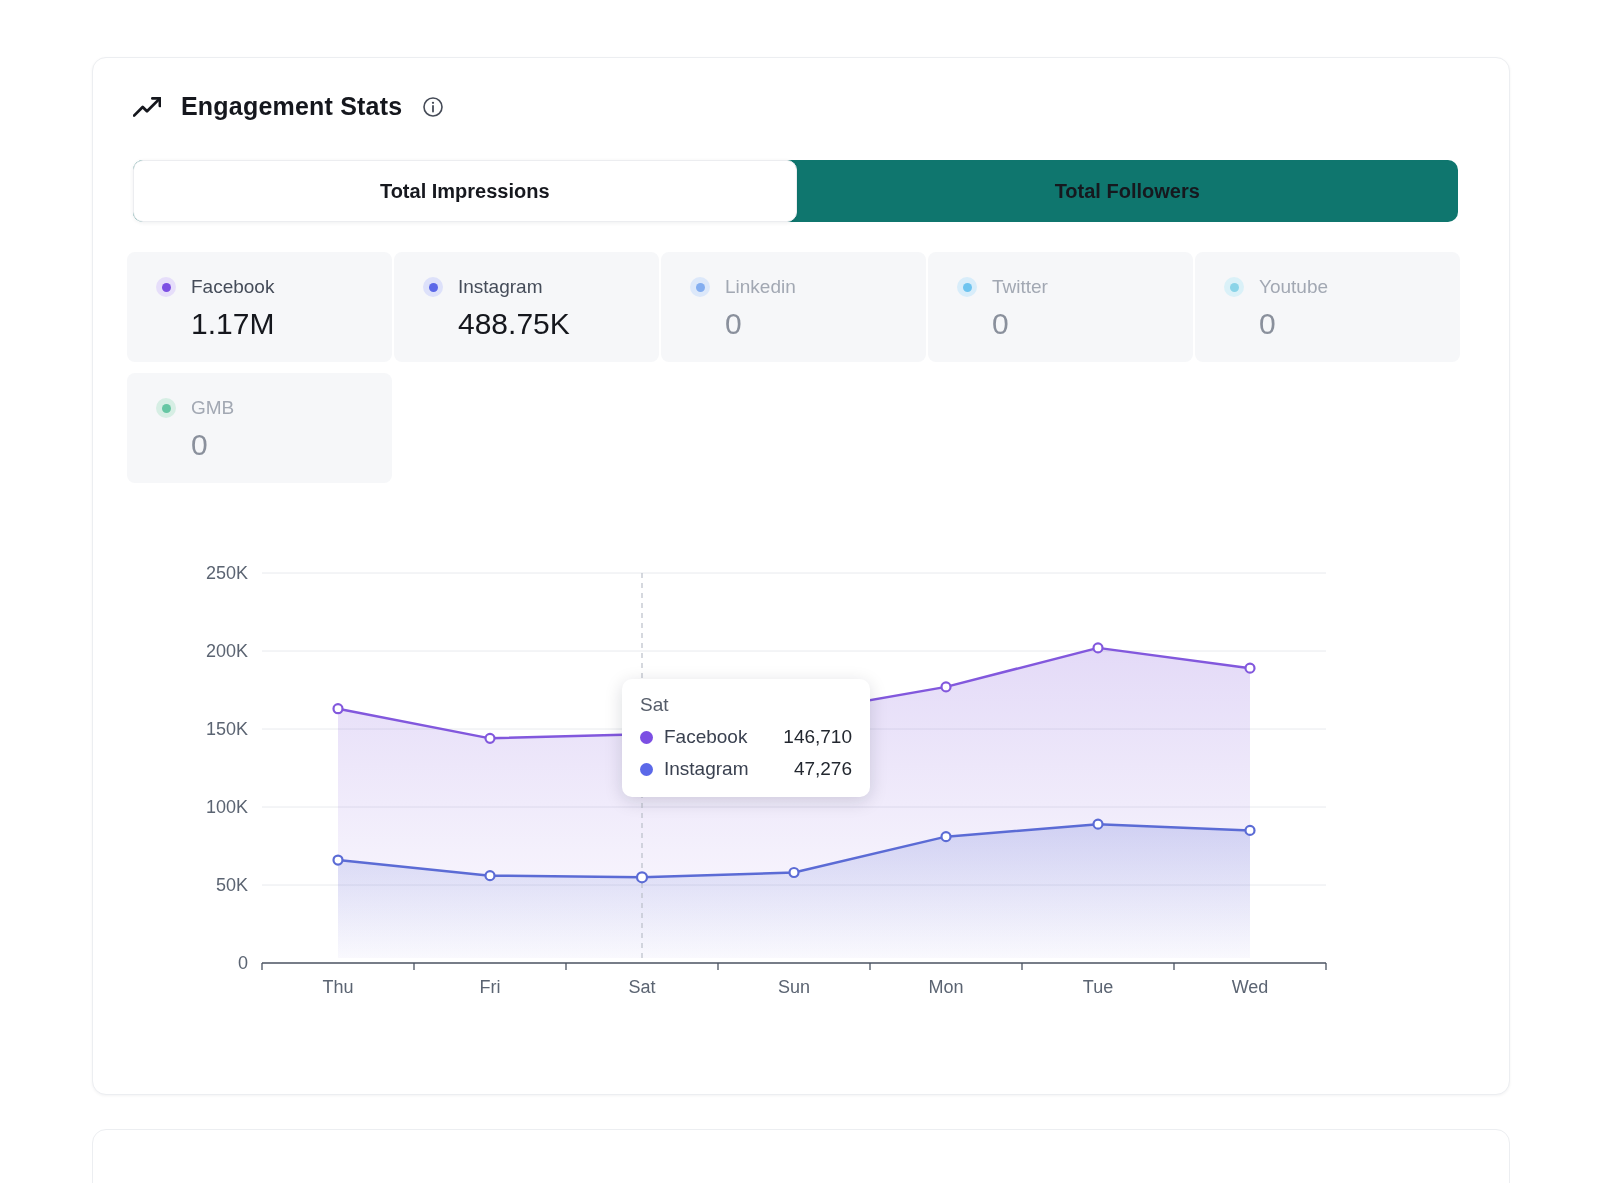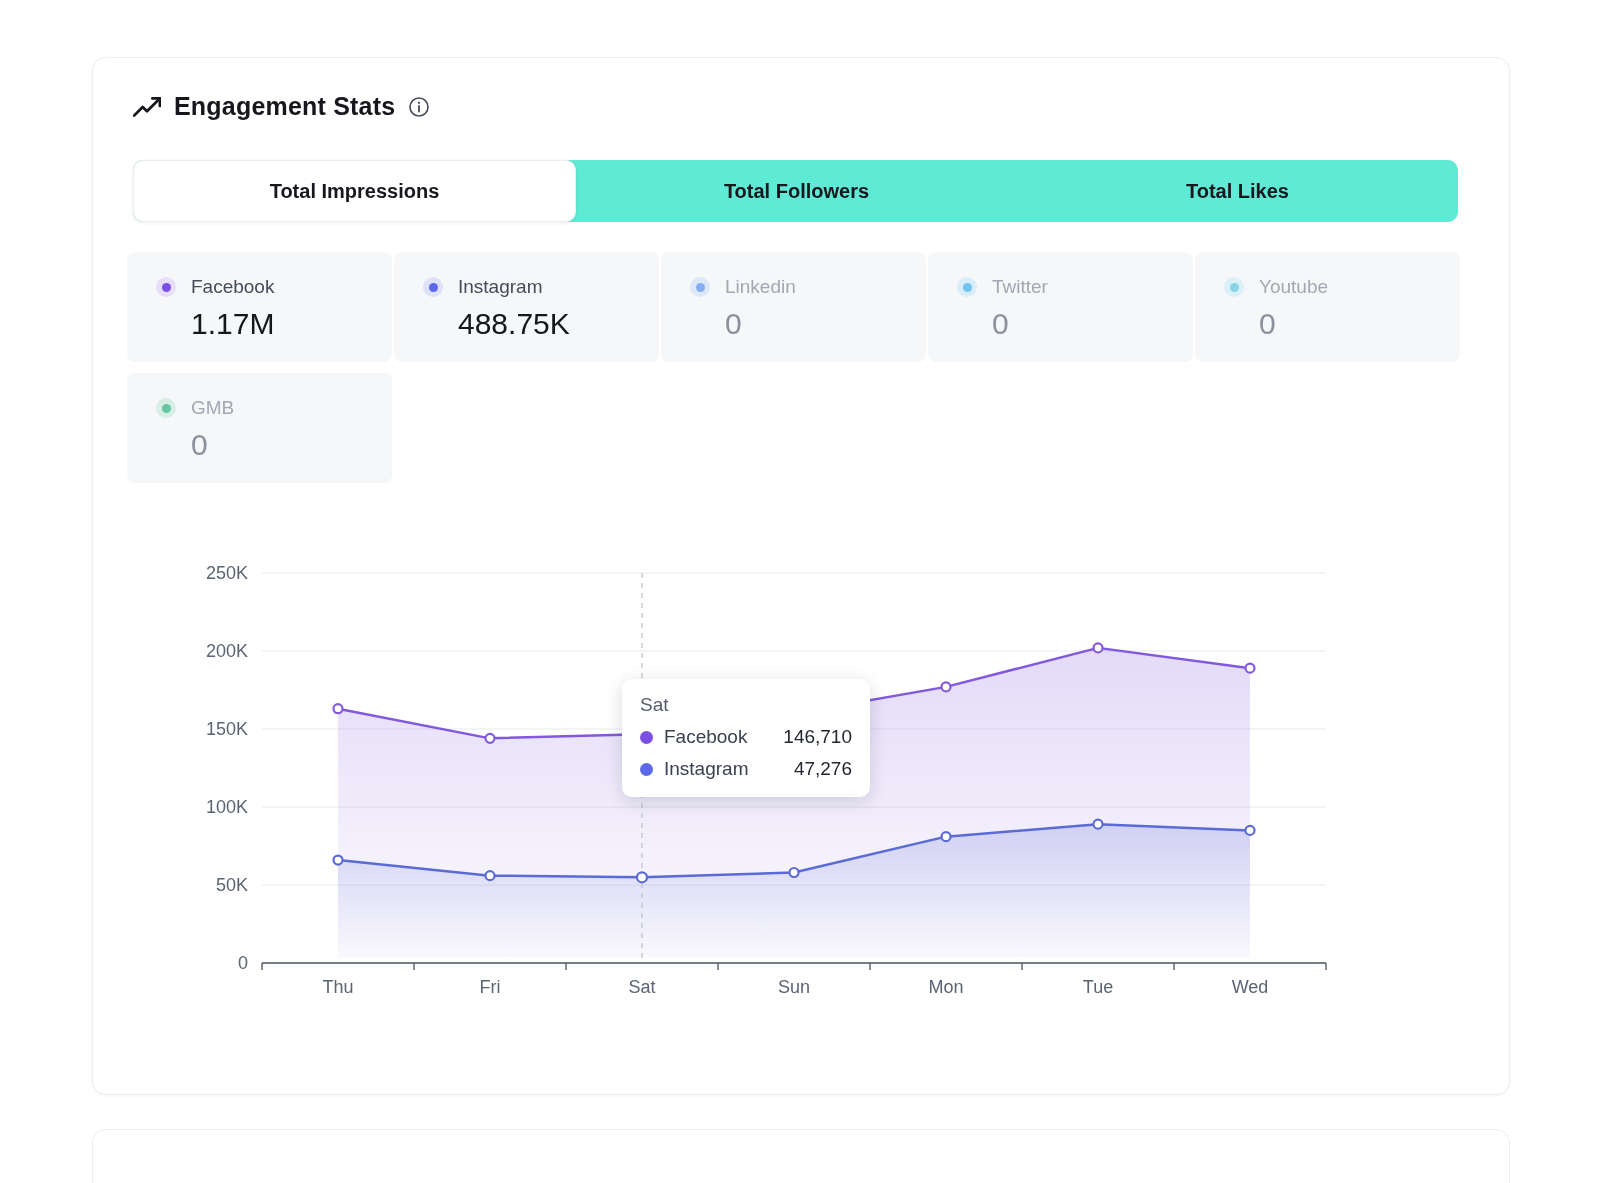--- a/index.html
+++ b/index.html
@@ -12,27 +12,27 @@
   .card-main {
     position:absolute; left:92px; top:57px; width:1418px; height:1038px;
     background:#fff; border:1px solid #eceef1; border-radius:14px;
     box-shadow:0 1px 3px rgba(16,24,40,.05);
   }
   .card-bottom {
     position:absolute; left:92px; top:1129px; width:1418px; height:70px;
     background:#fff; border:1px solid #eceef1; border-radius:14px 14px 0 0;
   }
 
-  .header { position:absolute; left:133px; top:92px; display:flex; align-items:center; gap:13px; z-index:2;justify-content:space-between; }
+  .header { position:absolute; left:133px; top:92px; display:flex; align-items:center; gap:20px; z-index:2;justify-content:space-between; }
   .title { font-size:25px; font-weight:700; color:#15171d; letter-spacing:.2px; }
   .trend-icon svg, .info-icon svg { display:block; }
 
   .tabs {
     position:absolute; left:133px; top:160px; width:1325px; height:62px;
-    background:#5eead4; border-radius:10px; display:flex; z-index:2;
+    background:#0f766e; border-radius:10px; display:flex; z-index:2;
   }
   .tab {
     flex:1; display:flex; align-items:center; justify-content:center;
     font-size:20px; font-weight:700; color:#16181e; cursor:pointer; border-radius:10px;
   }
   .tab.active { background:#fff; border:1px solid #ecedf0; box-shadow:0 1px 4px rgba(16,24,40,.07); }
 
   .stats {
     position:absolute; left:127px; top:252px; width:1333px;
     display:grid; grid-template-columns:repeat(5,1fr); gap:11px 2px; z-index:2;
@@ -79,21 +79,20 @@
       <circle cx="11" cy="11" r="9" stroke="#454b57" stroke-width="1.6"></circle>
       <line x1="11" y1="10" x2="11" y2="15.5" stroke="#454b57" stroke-width="1.8" stroke-linecap="round"></line>
       <circle cx="11" cy="6.8" r="1.15" fill="#454b57"></circle>
     </svg>
   </span>
 </div>
 
 <div class="tabs">
   <div class="tab active">Total Impressions</div>
   <div class="tab">Total Followers</div>
-  <div class="tab">Total Likes</div>
 </div>
 
 <div class="stats">
   <div class="stat active">
     <div class="stat-top">
       <span class="halo" style="background: rgb(230, 222, 250);">
           <span class="dot" style="background: rgb(124, 79, 227);"></span>
         </span>
       <span class="stat-name">Facebook</span>
     </div>

